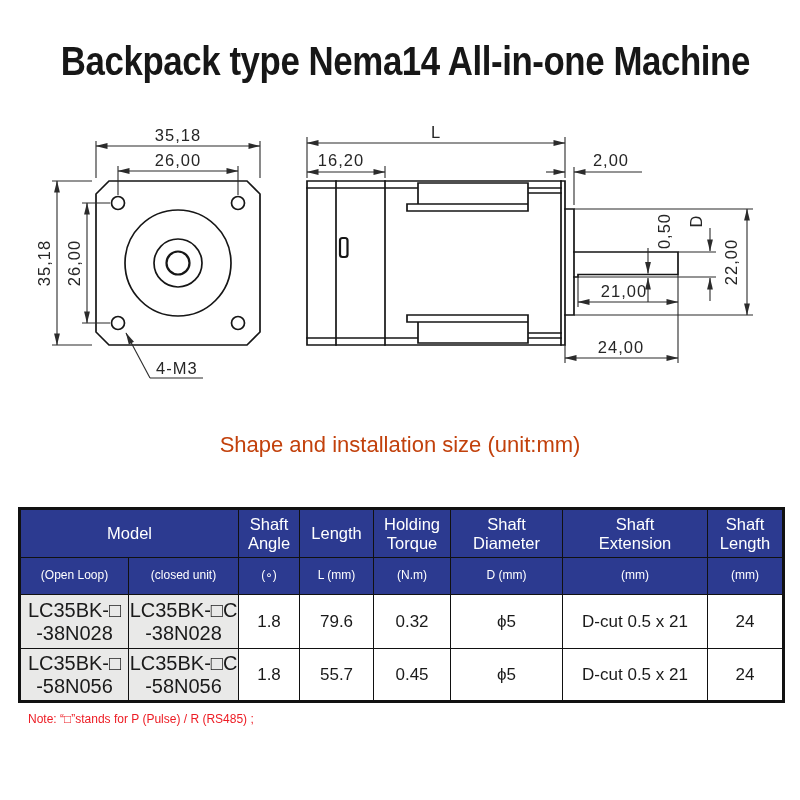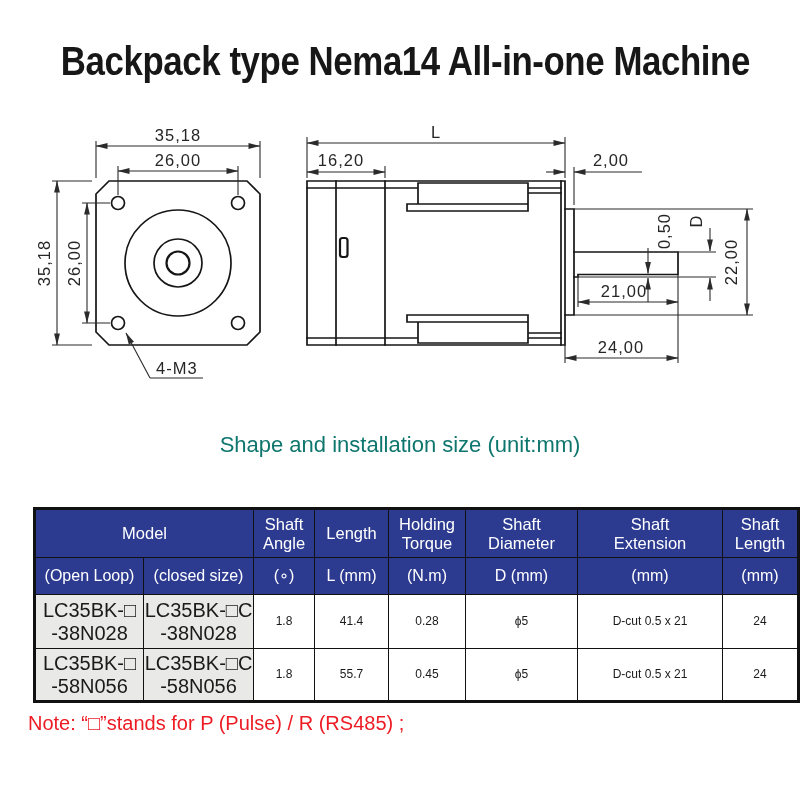--- a/index.html
+++ b/index.html
@@ -10,34 +10,34 @@
   .title-inner{display:inline-block;white-space:nowrap;transform:scaleX(.85);transform-origin:center;
         font-size:41px;font-weight:700;color:#171717;letter-spacing:-.5px;}
   
   .drawing{position:absolute;top:0;left:0;}
   .obj{stroke:#161616;stroke-width:1.7;fill:none;stroke-linecap:square;}
   .obj2{stroke:#161616;stroke-width:2.2;fill:none;}
   .dim{stroke:#2b2b2b;stroke-width:1.1;fill:none;}
   .dimtxt{font-family:"Liberation Sans",sans-serif;font-size:16.5px;fill:#262626;letter-spacing:1px;}
   
   .caption{position:absolute;top:432px;left:0;width:800px;text-align:center;
-        font-size:22px;color:#0f766e;}
+        font-size:22px;color:#c2410c;}
   
-  .spec{position:absolute;top:507px;left:33px;border-collapse:collapse;table-layout:fixed;
+  .spec{position:absolute;top:507px;left:18px;border-collapse:collapse;table-layout:fixed;
         width:764px;padding-left:33px;}
   .spec td{border:1.6px solid #111;text-align:center;vertical-align:middle;padding:0;
         white-space:pre-line;line-height:1.12;}
   .spec{border:3px solid #111;}
   .hdr td{background:#2c3a90;color:#ffffff;font-size:16.5px;}
-  .hdr2 td{background:#2c3a90;color:#ffffff;font-size:16px;}
+  .hdr2 td{background:#2c3a90;color:#ffffff;font-size:12px;}
   .r1{height:49px;} .r2{height:37px;} .rd1{height:54px;} .rd2{height:53px;}
-  .data td{font-size:12px;color:#1a1a1a;background:#ffffff;}
+  .data td{font-size:17px;color:#1a1a1a;background:#ffffff;}
   .data td.model{background:#e9e9e8;font-size:20px;margin-left:44px;}
   
-  .note{position:absolute;top:712px;left:28px;font-size:20px;color:#ed1c24;}
+  .note{position:absolute;top:712px;left:28px;font-size:12px;color:#ed1c24;}
 </style>
 </head>
 <body>
 
 <div class="page">
 
   <div class="title">
     <span class="title-inner">Backpack type Nema14 All-in-one Machine</span>
   </div>
 
@@ -147,36 +147,36 @@
 Torque</td>
       <td>Shaft
 Diameter</td>
       <td>Shaft
 Extension</td>
       <td>Shaft
 Length</td>
     </tr>
     <tr class="hdr2 r2">
       <td>(Open Loop)</td>
-      <td>(closed size)</td>
+      <td>(closed unit)</td>
       <td>(∘)</td>
       <td>L (mm)</td>
       <td>(N.m)</td>
       <td>D (mm)</td>
       <td>(mm)</td>
       <td>(mm)</td>
     </tr>
     <tr class="data rd1">
       <td class="model">LC35BK-□
 -38N028</td>
       <td class="model">LC35BK-□C
 -38N028</td>
       <td>1.8</td>
-      <td>41.4</td>
-      <td>0.28</td>
+      <td>79.6</td>
+      <td>0.32</td>
       <td>ϕ5</td>
       <td>D-cut 0.5 x 21</td>
       <td>24</td>
     </tr>
     <tr class="data rd2">
       <td class="model">LC35BK-□
 -58N056</td>
       <td class="model">LC35BK-□C
 -58N056</td>
       <td>1.8</td>

